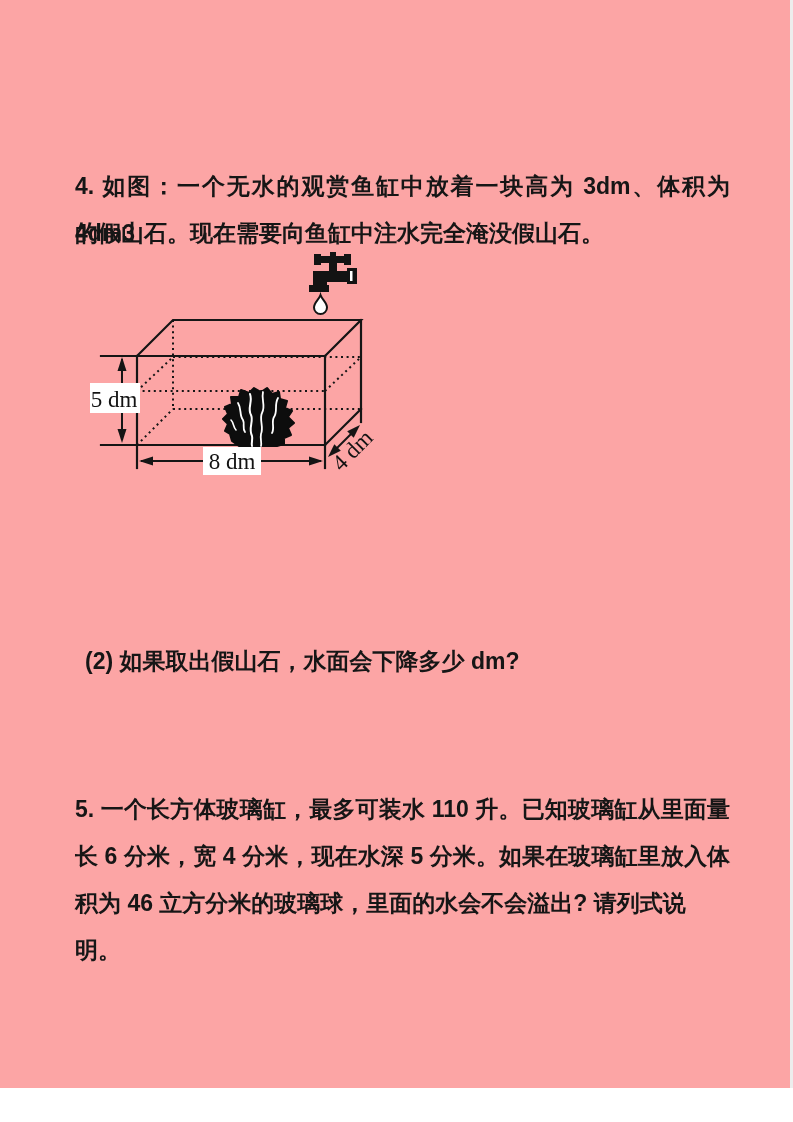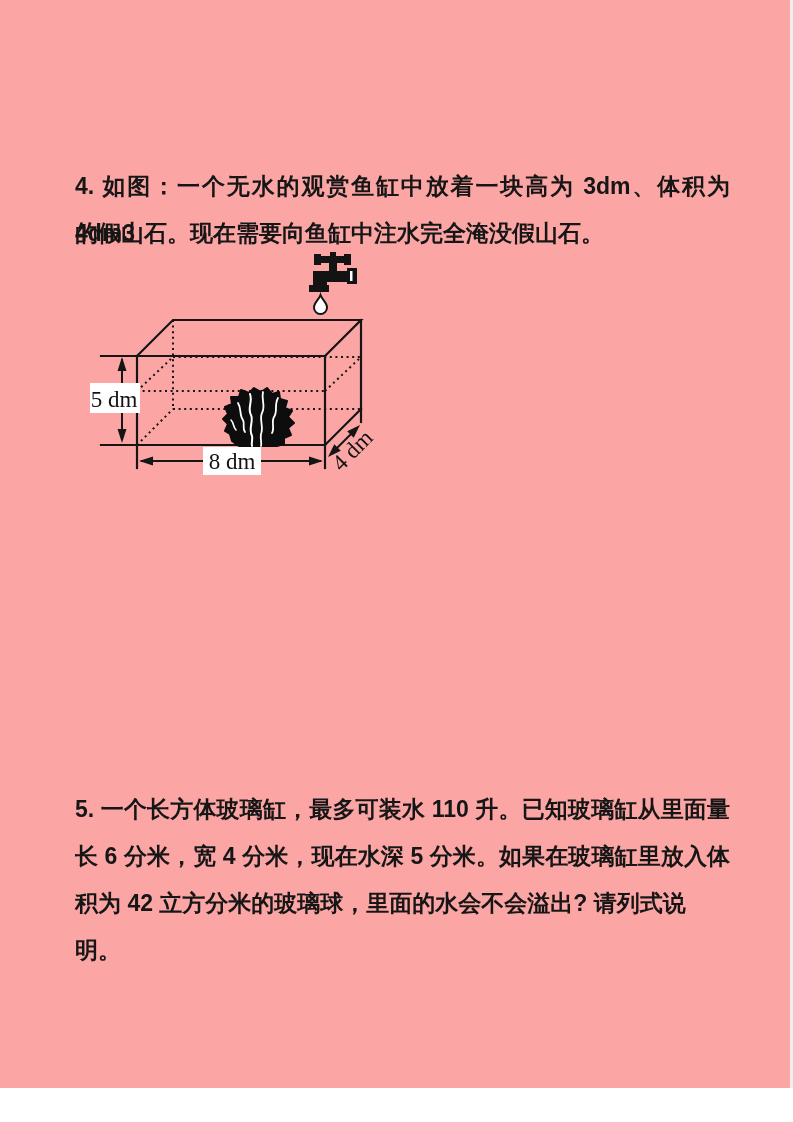--- a/index.html
+++ b/index.html
@@ -101,21 +101,22 @@
 
     <g>
       <path class="dim" d="M332,453 L356,429"></path>
       <polygon class="arrowhead" points="360,425 353.7,437.8 347.2,431.3"></polygon>
       <polygon class="arrowhead" points="328,457 340.8,450.8 334.3,444.3"></polygon>
       <text class="dim-label" x="352" y="458" text-anchor="middle" transform="rotate(-45 352 450)">4 dm</text>
     </g>
   </svg>
 
 
+  <div class="qline" style="left:85px; top:646px;">(2) 如果取出假山石，水面会下降多少 dm?</div>
 
   <div class="para" style="left:75px; top:786px;">
     <div class="line full">5. 一个长方体玻璃缸，最多可装水 110 升。已知玻璃缸从里面量</div>
     <div class="line full">长 6 分米，宽 4 分米，现在水深 5 分米。如果在玻璃缸里放入体</div>
-    <div class="line">积为 42 立方分米的玻璃球，里面的水会不会溢出? 请列式说明。</div>
+    <div class="line">积为 46 立方分米的玻璃球，里面的水会不会溢出? 请列式说明。</div>
   </div>
 
   <div class="page-edge"></div>
 </div>
 
 </body></html>

